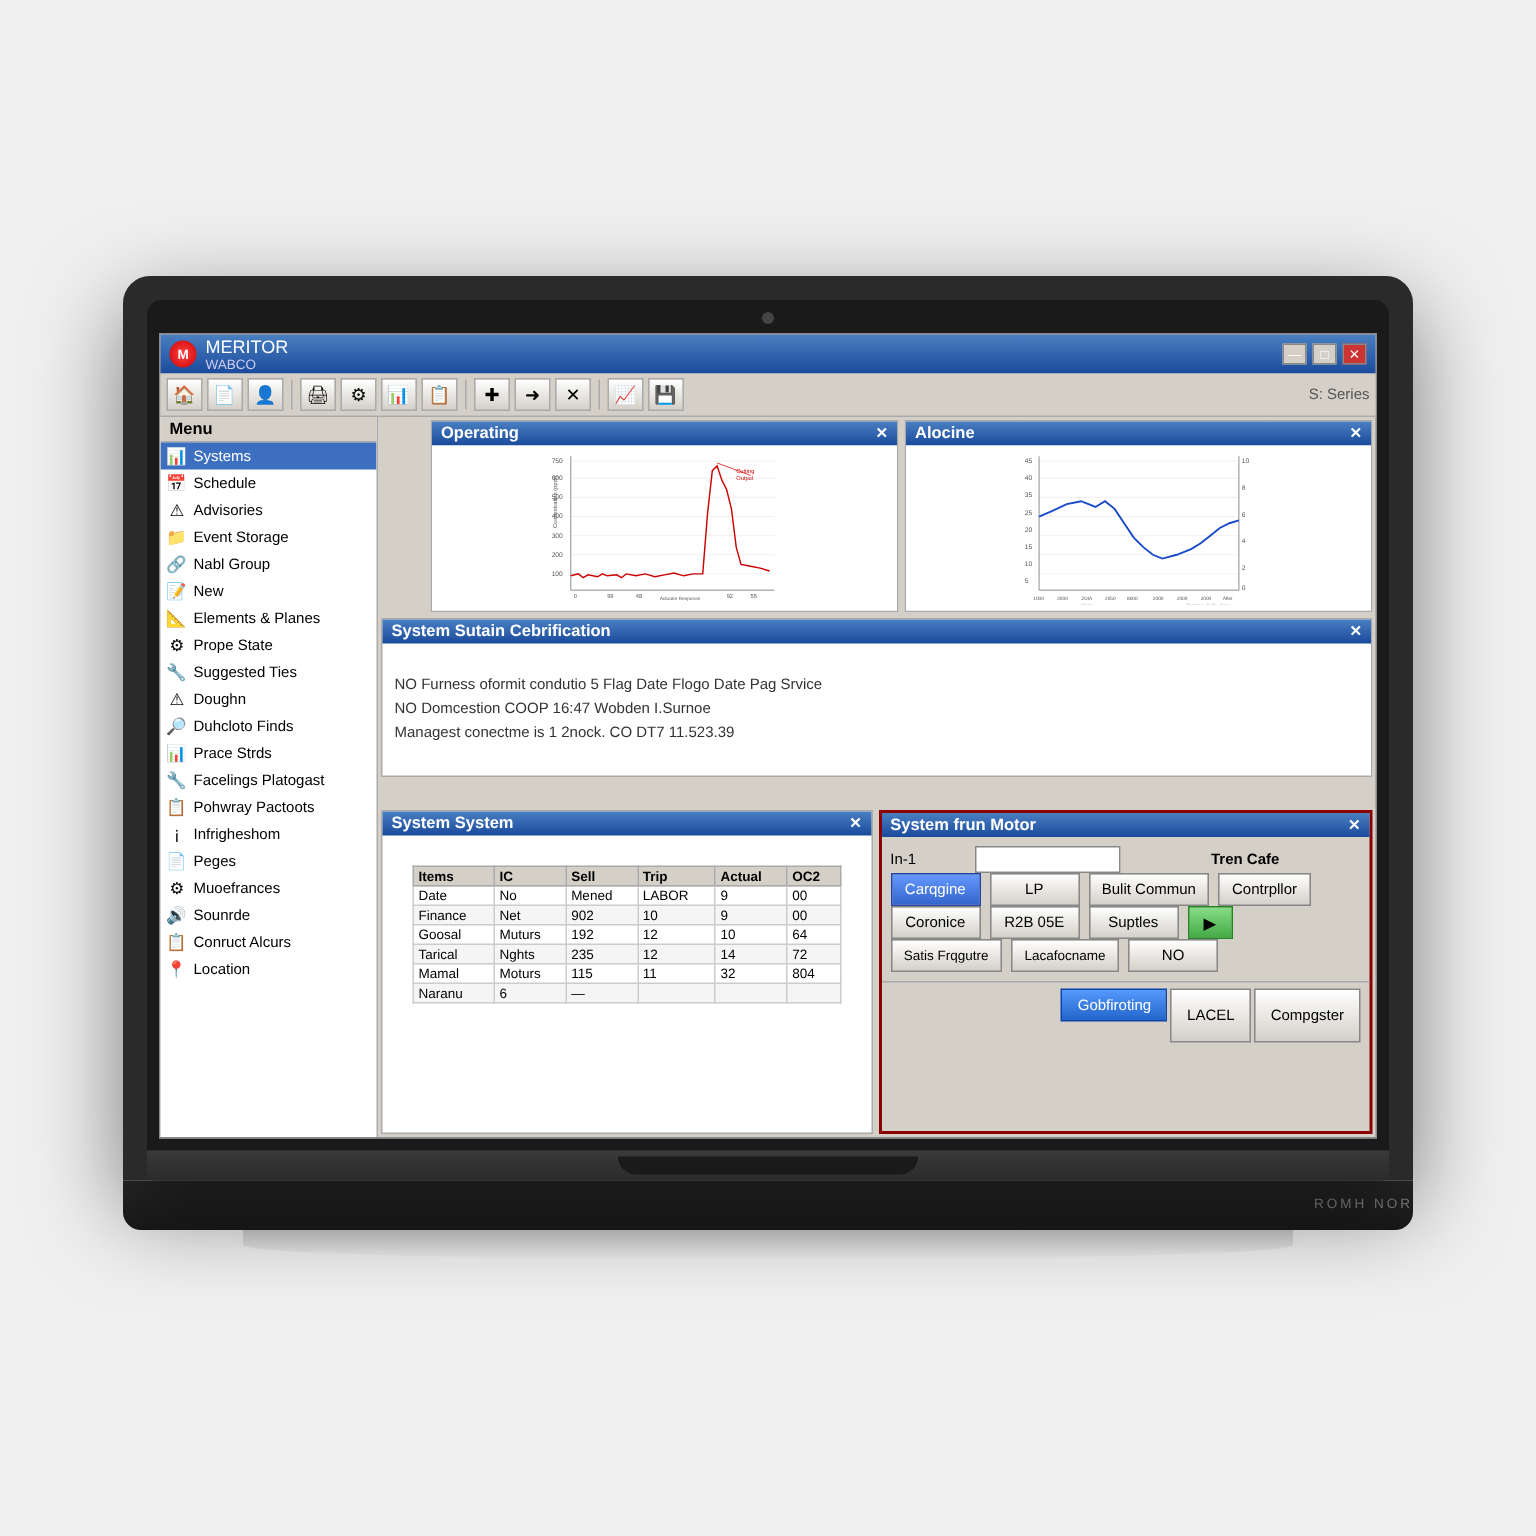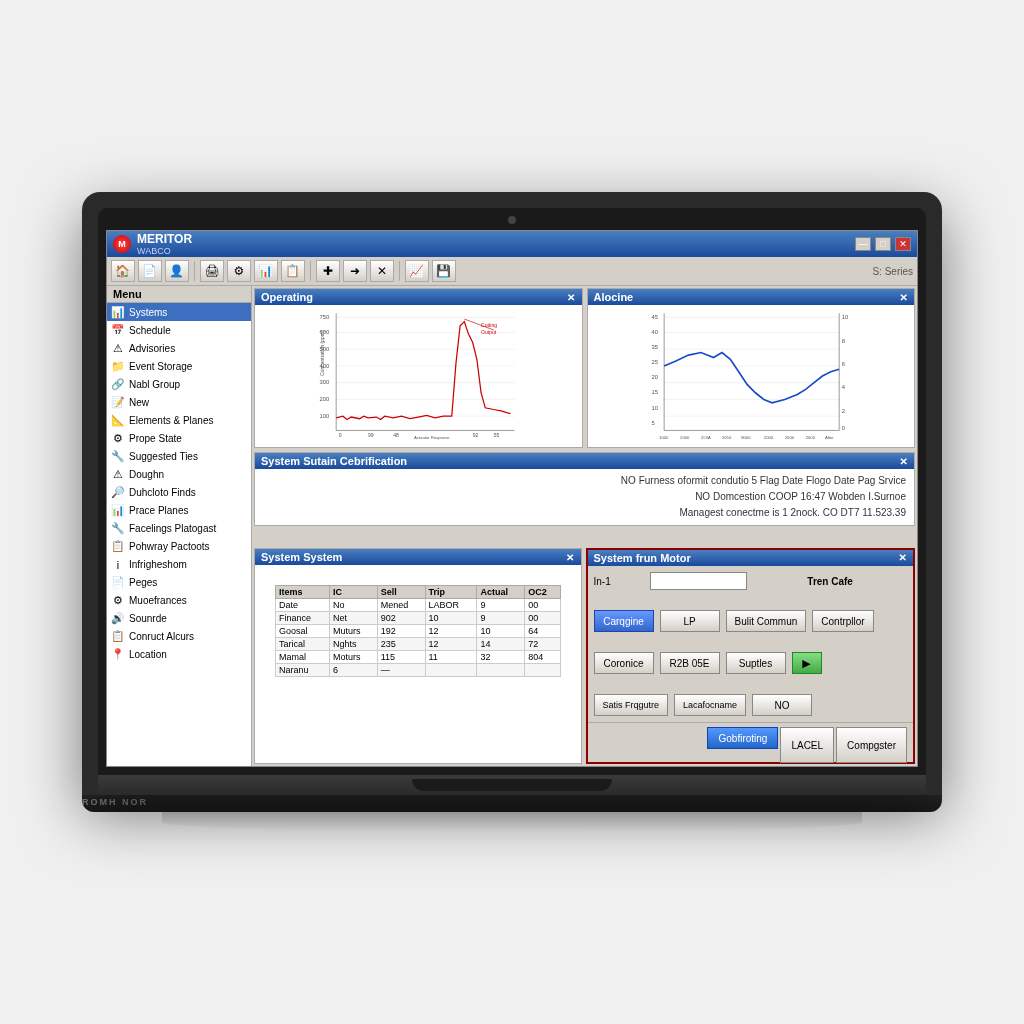--- a/index.html
+++ b/index.html
@@ -53,21 +53,21 @@
       gap: 6px;
     }
     .title-logo {
       width: 18px; height: 18px;
       background: radial-gradient(circle, #ff4444, #cc0000);
       border-radius: 50%;
       display: flex; align-items: center; justify-content: center;
       color: white; font-size: 9px; font-weight: bold;
     }
     .title-text {
-      font-weight: bold;
+      font-weight: normal;
       font-size: 12px;
       color: white;
     }
     .title-subtitle { font-size: 9px; color: #cce; }
     .title-controls {
       display: flex; gap: 4px;
     }
     .win-btn {
       width: 16px; height: 14px;
       background: #d4d0c8;
@@ -131,20 +131,21 @@
     .content-area {
       flex: 1;
       display: flex;
       flex-direction: column;
       overflow: hidden;
     }
     .panels-top {
       display: flex;
       flex: 1;
       min-height: 0;
+      padding-left: 33px;
     }
     .panel {
       background: white;
       border: 1px solid #aaa;
       margin: 2px;
       display: flex;
       flex-direction: column;
     }
     .panel-header {
       background: linear-gradient(to bottom, #4a7fc1, #1a4a9c);
@@ -170,24 +171,23 @@
     .chart-svg {
       width: 100%;
       height: 100%;
     }
     .panels-bottom {
       display: flex;
       height: 220px;
       margin-top: 18px;
     }
     .status-content {
-      padding: 4px 8px;
+      padding: 20px 8px;
       font-size: 10px;
       line-height: 1.6;
-      text-align: right;
     }
     .status-row { color: #333; }
     .system-table {
       width: 100%;
       border-collapse: collapse;
       font-size: 9px;
     }
     .system-table th {
       background: #d4d0c8;
       border: 1px solid #aaa;
@@ -210,21 +210,21 @@
       padding: 2px 6px;
       display: flex;
       justify-content: space-between;
       font-size: 11px;
       font-weight: bold;
     }
     .fn-content {
       padding: 6px;
       display: flex;
       flex-direction: column;
-      gap: 20px;
+      gap: 0;
     }
     .fn-row {
       display: flex;
       gap: 6px;
       align-items: center;
     }
     .fn-label { font-size: 10px; min-width: 50px; }
     .fn-input {
       height: 18px;
       border: 1px solid #888;
@@ -392,21 +392,21 @@
             <div class="sidebar-item">
               <span class="sidebar-icon">⚠</span>
               <span>Doughn</span>
             </div>
             <div class="sidebar-item">
               <span class="sidebar-icon">🔎</span>
               <span>Duhcloto Finds</span>
             </div>
             <div class="sidebar-item">
               <span class="sidebar-icon">📊</span>
-              <span>Prace Planes</span>
+              <span>Prace Strds</span>
             </div>
             <div class="sidebar-item">
               <span class="sidebar-icon">🔧</span>
               <span>Facelings Platogast</span>
             </div>
             <div class="sidebar-item">
               <span class="sidebar-icon">📋</span>
               <span>Pohwray Pactoots</span>
             </div>
             <div class="sidebar-item">
@@ -674,18 +674,18 @@
         </div>
       </div>
 
     </div>
 
     <div class="laptop-base">
       <div class="laptop-stand"></div>
     </div>
   </div>
 
-  <div class="laptop-foot" style="width:860px; background:linear-gradient(to bottom,#2a2a2a,#1a1a1a); border-radius:0 0 12px 12px; height:17px; display:flex; align-items:center; justify-content:flex-start;font-weight:bold;">
+  <div class="laptop-foot" style="width:860px; background:linear-gradient(to bottom,#2a2a2a,#1a1a1a); border-radius:0 0 12px 12px; height:33px; display:flex; align-items:center; justify-content:flex-end;">
     <span class="brand-text">ROMH NOR</span>
   </div>
 
   <div style="width:700px; height:20px; background:linear-gradient(to bottom, rgba(0,0,0,0.15), transparent); border-radius:0 0 50% 50%;"></div>
 </div>
 
 </body></html>

